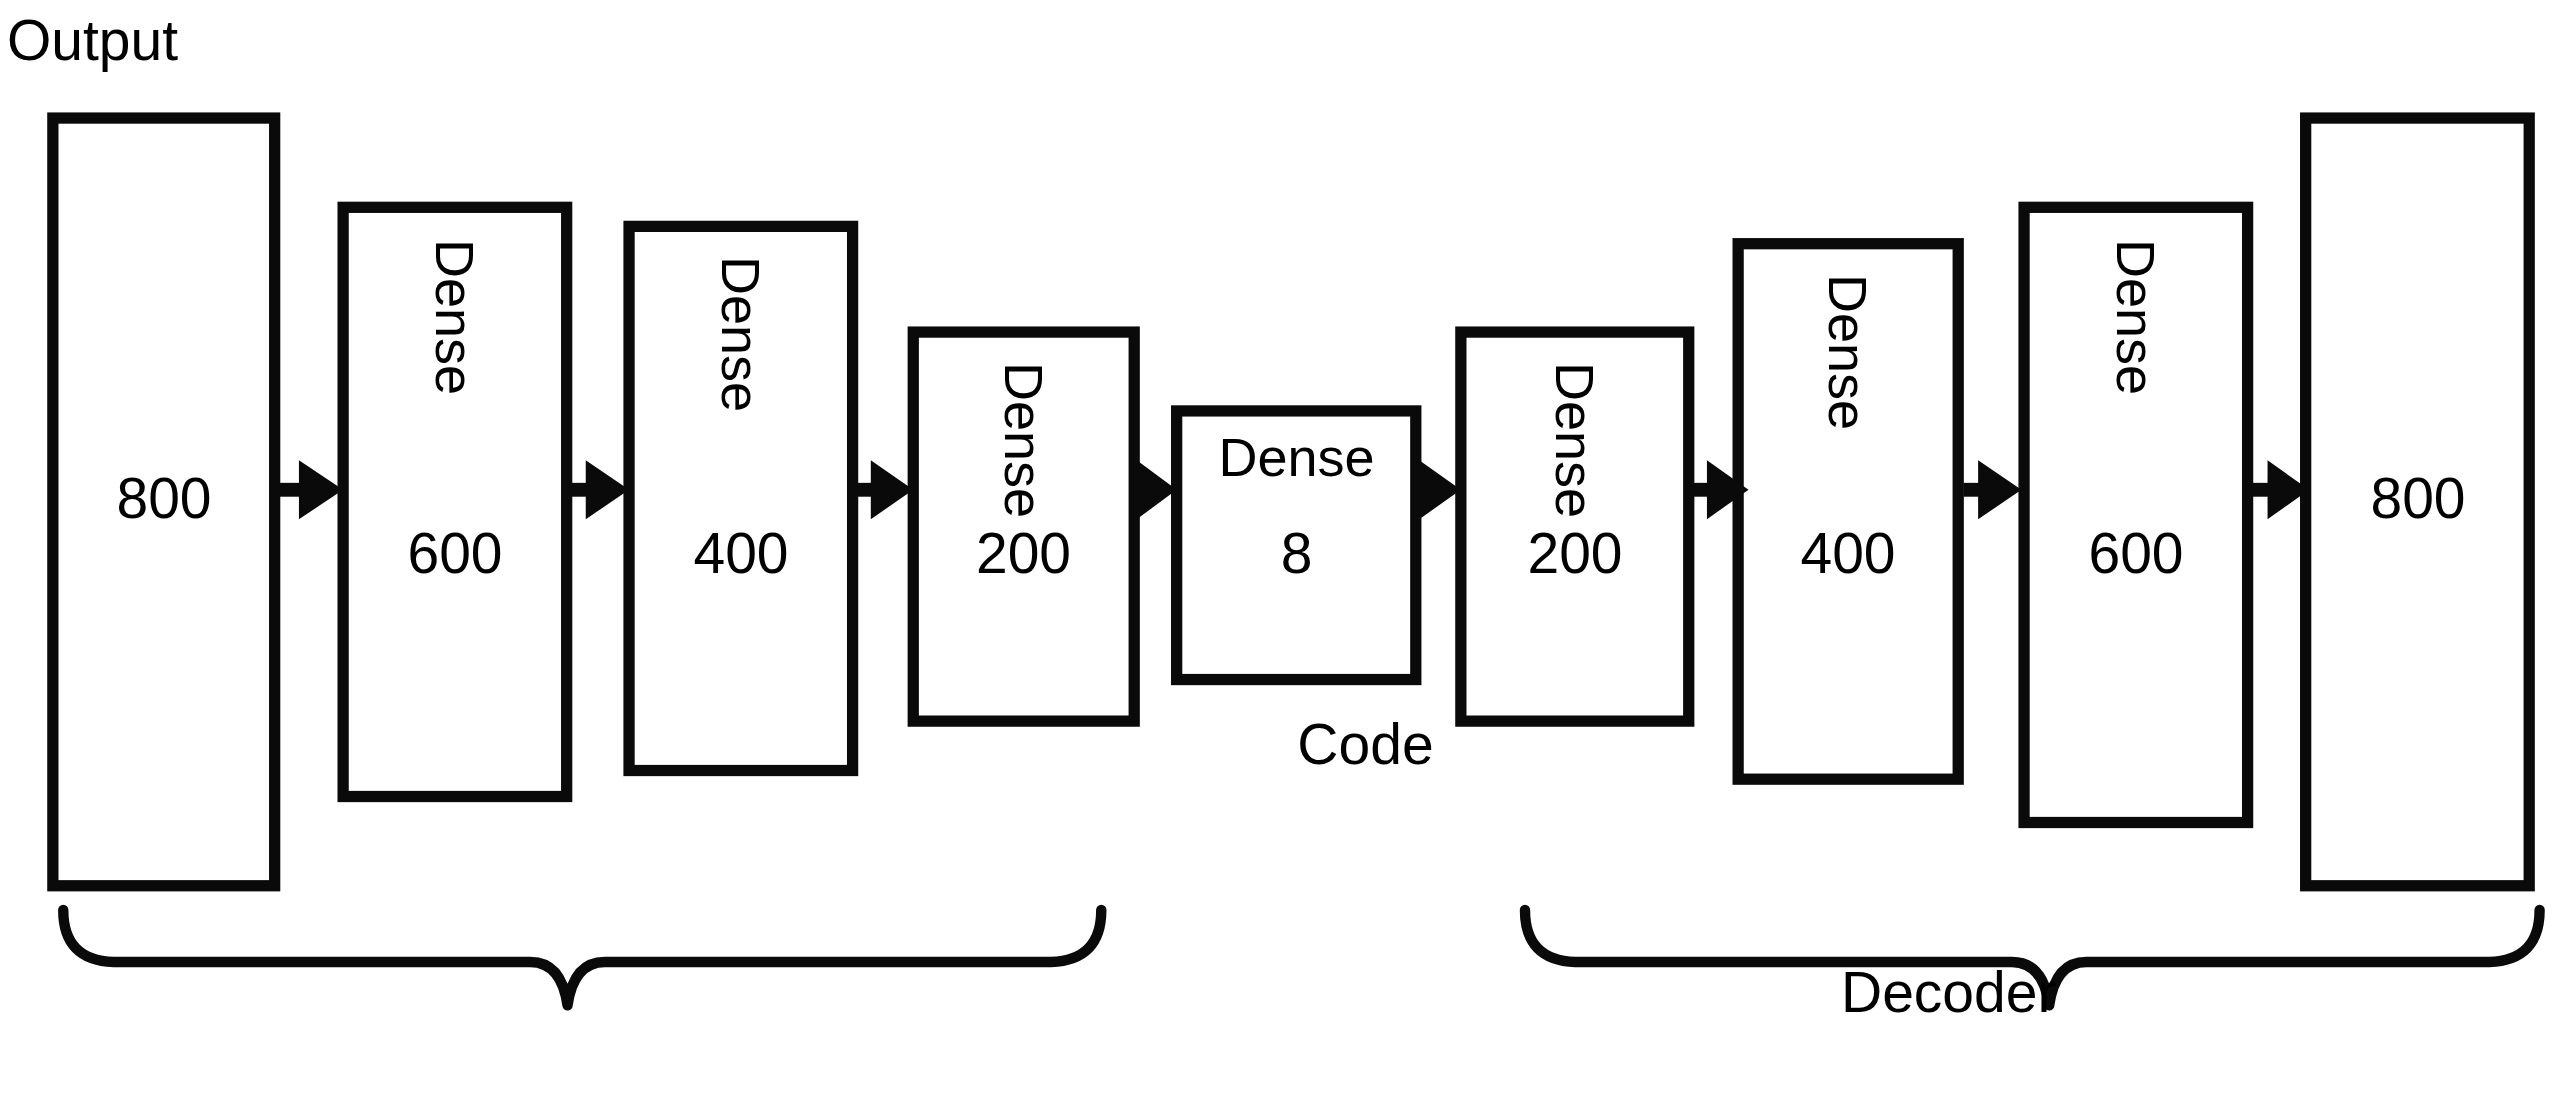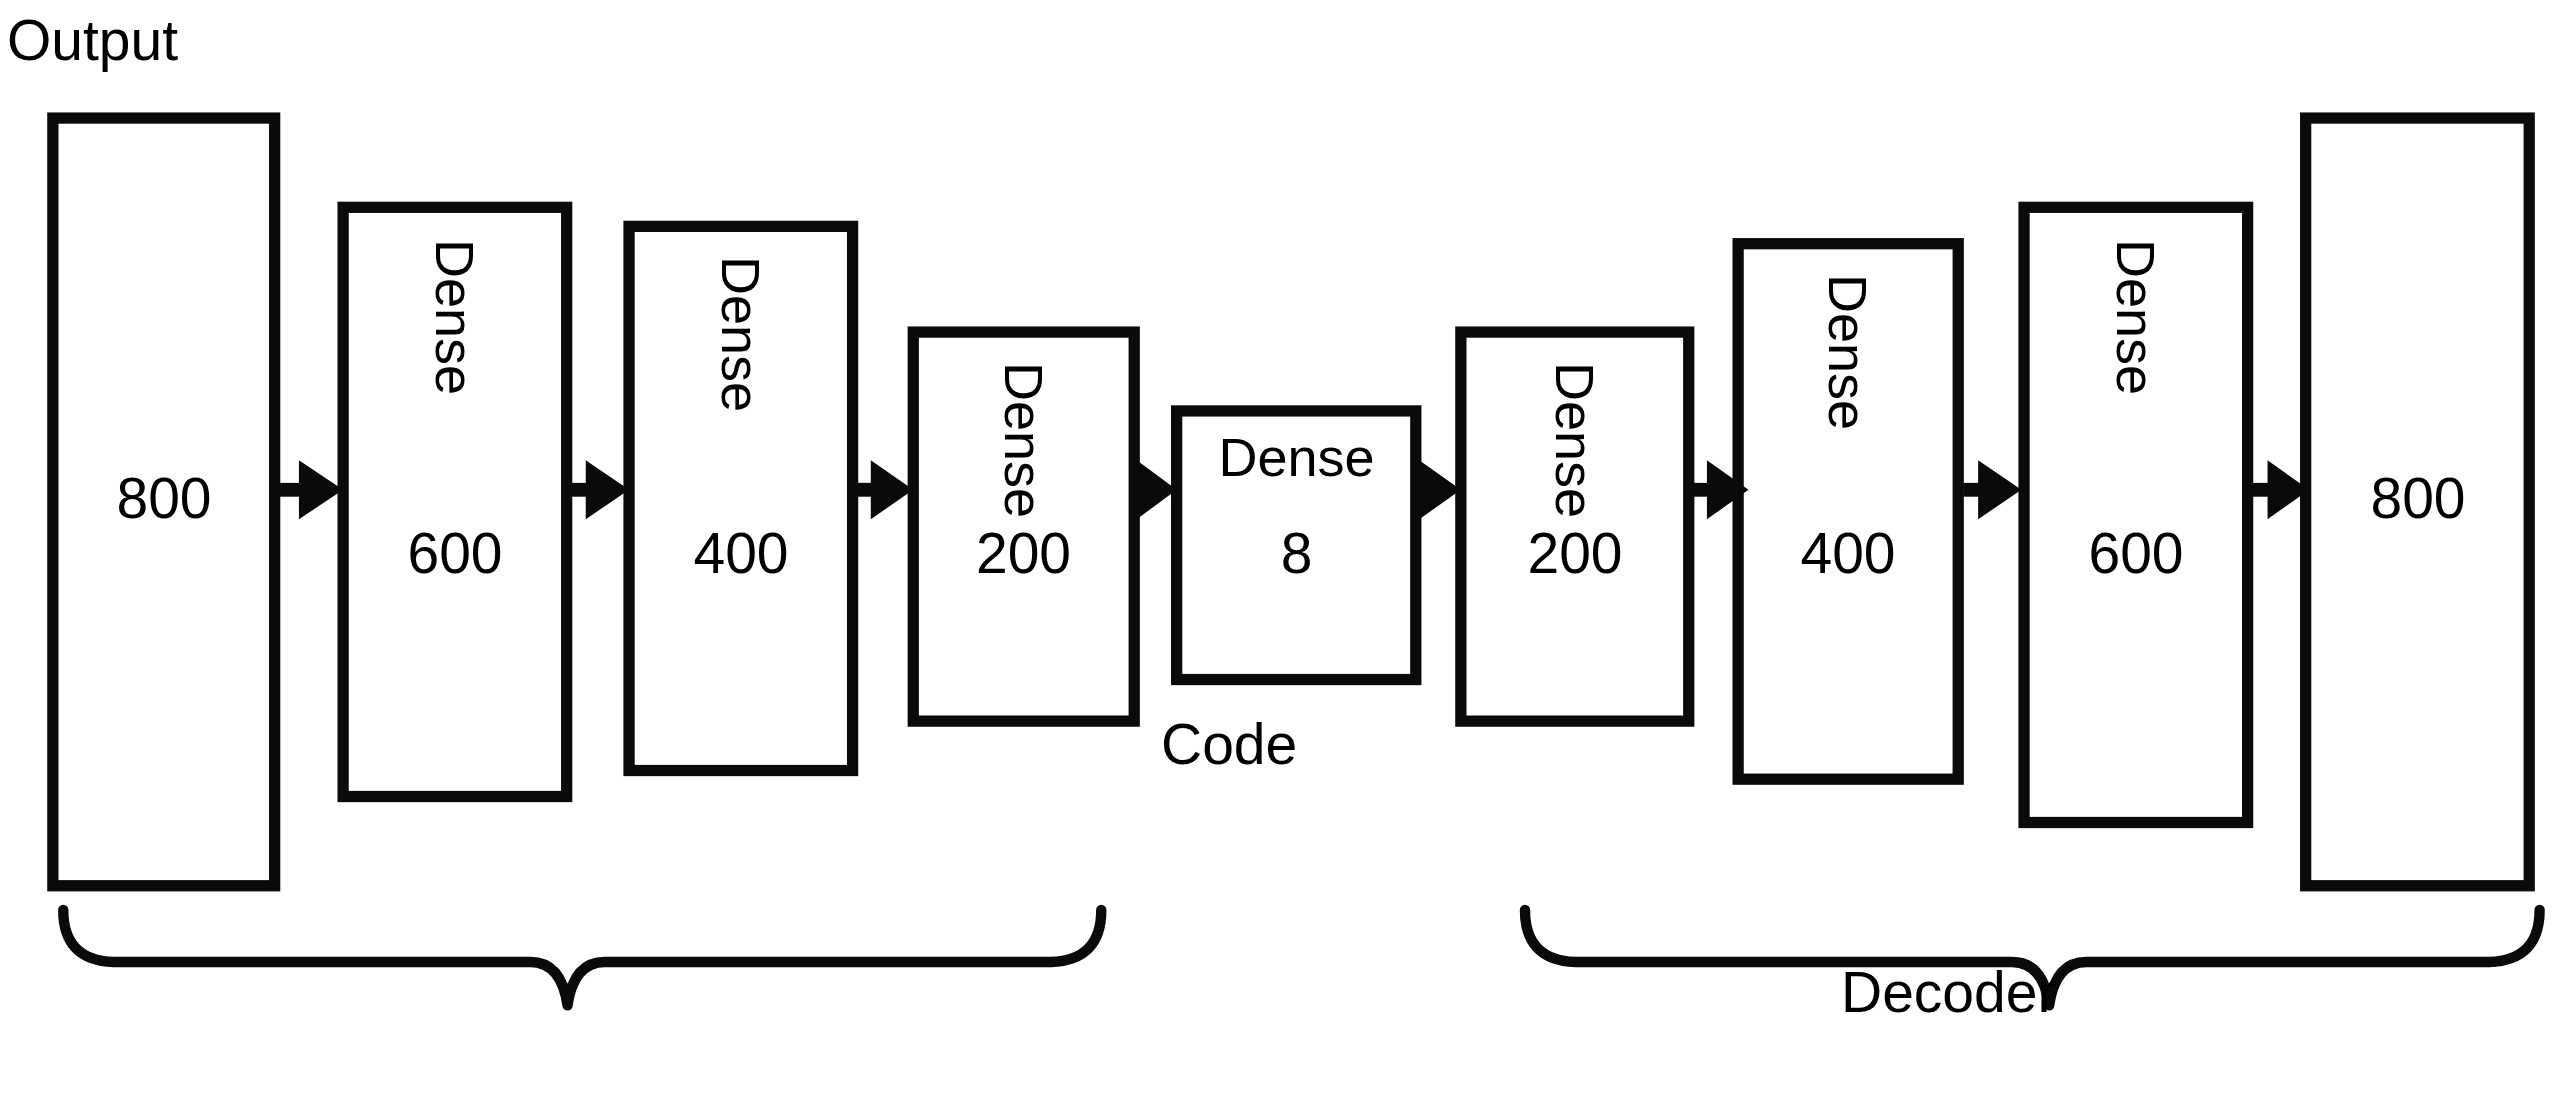--- a/index.html
+++ b/index.html
@@ -141,21 +141,21 @@
   <div style="position:absolute; left:629px; top:520px; width:224px; text-align:center;" class="lbl lbl-num">400</div>
 
   <div style="position:absolute; left:913px; top:362px; width:221px; height:217px; display:flex; align-items:flex-start; justify-content:center;">
     <span class="lbl lbl-dense rot-dense">Dense</span>
   </div>
   <div style="position:absolute; left:913px; top:520px; width:221px; text-align:center;" class="lbl lbl-num">200</div>
 
   <div style="position:absolute; left:1177px; top:426px; width:239px; text-align:center;" class="lbl lbl-code">Dense</div>
   <div style="position:absolute; left:1177px; top:520px; width:239px; text-align:center;" class="lbl lbl-num">8</div>
 
-  <div style="position:absolute; left:1161px; top:711px; width:277px; " class="lbl lbl-group">Code</div>
+  <div style="position:absolute; left:1227px; top:711px; width:277px; text-align:center;" class="lbl lbl-group">Code</div>
 
   <div style="position:absolute; left:1461px; top:362px; width:228px; height:217px; display:flex; align-items:flex-start; justify-content:center;">
     <span class="lbl lbl-dense rot-dense">Dense</span>
   </div>
   <div style="position:absolute; left:1461px; top:520px; width:228px; text-align:center;" class="lbl lbl-num">200</div>
 
   <div style="position:absolute; left:1738px; top:274px; width:220px; height:277px; display:flex; align-items:flex-start; justify-content:center;">
     <span class="lbl lbl-dense rot-dense">Dense</span>
   </div>
   <div style="position:absolute; left:1738px; top:520px; width:220px; text-align:center;" class="lbl lbl-num">400</div>

